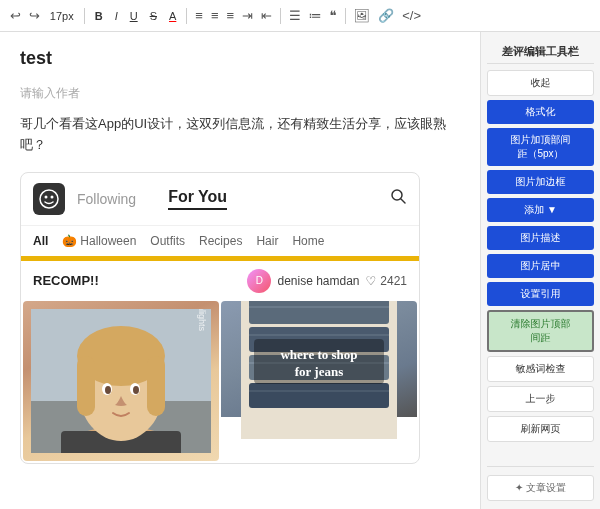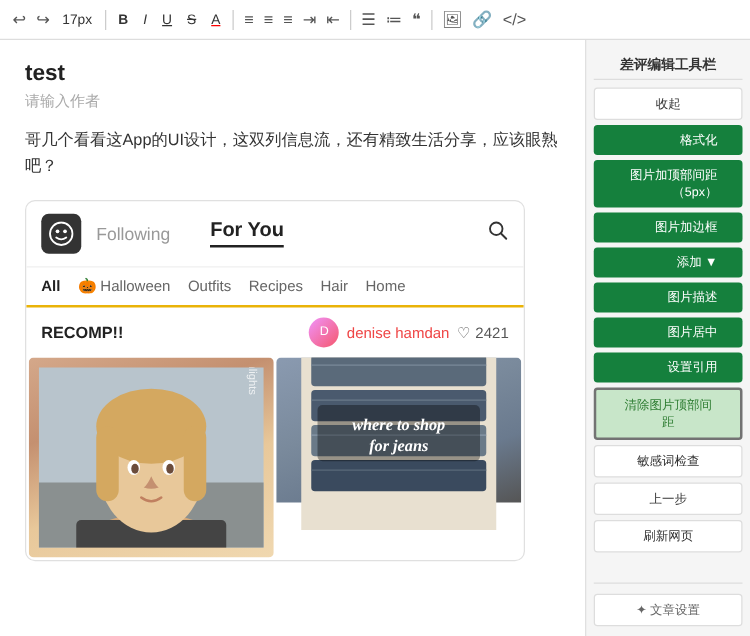--- a/index.html
+++ b/index.html
@@ -56,21 +56,21 @@
       flex: 1;
       background: #fff;
       padding: 16px 20px;
       overflow-y: auto;
     }
 
     .post-title {
       font-size: 18px;
       font-weight: bold;
       color: #222;
-      margin-bottom: 4px;
+      margin-bottom: 16px;
     }
     .post-subtitle {
       font-size: 12px;
       color: #aaa;
       margin-bottom: 12px;
     }
     .post-description {
       font-size: 13px;
       color: #333;
       line-height: 1.6;
@@ -129,21 +129,21 @@
       font-size: 18px;
       color: #555;
       cursor: pointer;
     }
 
     .category-tabs {
       display: flex;
       align-items: flex-start;
       padding: 8px 12px;
       gap: 14px;
-      border-bottom: 2px solid #eab308;
+      border-bottom: 5px solid #eab308;
       overflow-x: auto;
     }
     .cat-tab {
       font-size: 12px;
       color: #666;
       cursor: pointer;
       white-space: nowrap;
     }
     .cat-tab.active {
       font-weight: bold;
@@ -180,21 +180,21 @@
       border-radius: 50%;
       background: linear-gradient(135deg, #f093fb, #f5576c);
       display: flex;
       align-items: center;
       justify-content: center;
       font-size: 10px;
       color: #fff;
     }
     .user-name {
       font-size: 12px;
-      color: #ef4444;
+      color: #404040;
     }
     .post-likes {
       display: flex;
       align-items: center;
       gap: 4px;
       font-size: 12px;
       color: #555;
     }
 
     .image-grid {
@@ -216,26 +216,25 @@
       justify-content: flex-end;
       padding: 8px;
     }
     .image-card-right {
       background: linear-gradient(160deg, #8a9ab0 0%, #7a8a9c 40%, #6a7a8e 70%, #555 100%);
       height: 116px;
       display: flex;
       align-items: center;
       justify-content: center;
       padding: 20px;
-      font-style: italic;
     }
 
     
     .right-sidebar {
-      width: 132px;
+      width: 120px;
       background: #f5f5f5;
       border-left: 1px solid #e0e0e0;
       padding: 8px 6px;
       display: flex;
       flex-direction: column;
       gap: 4px;
       flex-shrink: 0;
       overflow-y: auto;
     }
     .sidebar-title {
@@ -250,23 +249,22 @@
     .sidebar-btn {
       font-size: 10px;
       padding: 5px 20px;
       border: none;
       border-radius: 3px;
       cursor: pointer;
       text-align: center;
       font-family: Arial, sans-serif;
     }
     .sidebar-btn.green {
-      background: #15803d;
+      background: #1d4ed8;
       color: #fff;
-      text-align: right;
     }
     .sidebar-btn.white {
       background: #fff;
       color: #333;
       border: 1px solid #ddd;
     }
     .sidebar-btn.light-green {
       background: #c8e6c9;
       color: #2e7d32;
       border: 2px solid #737373;

